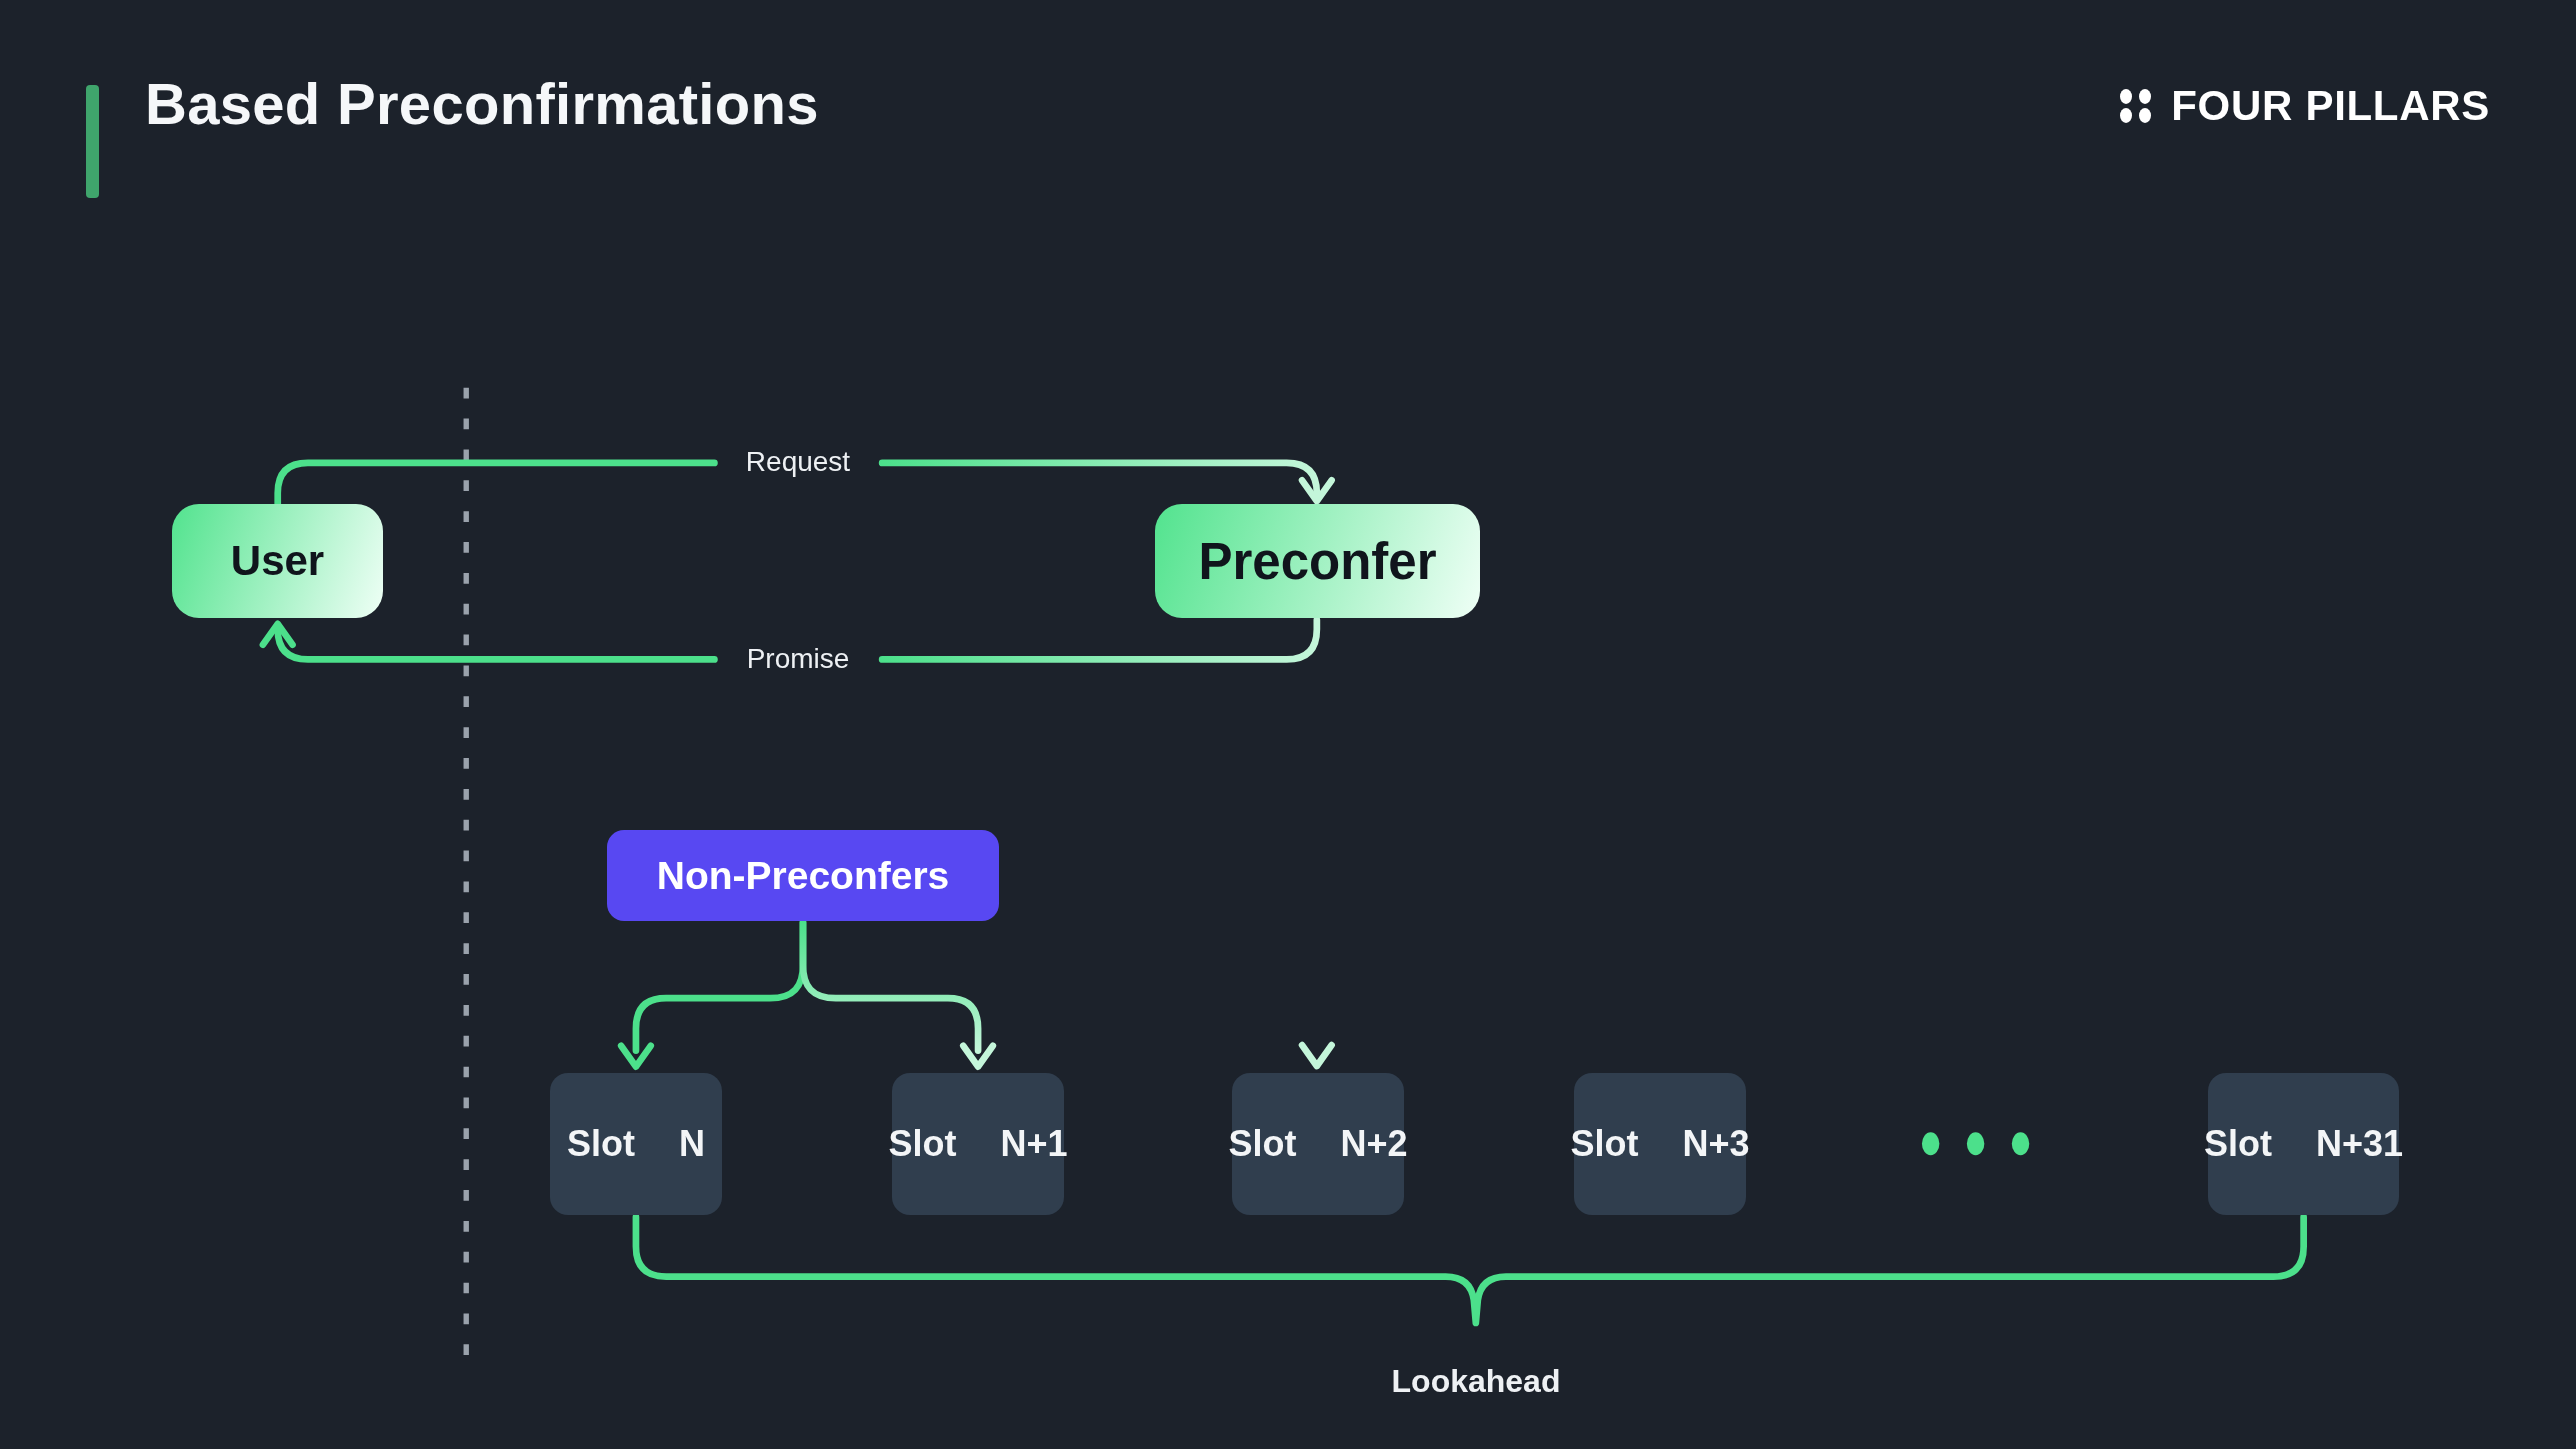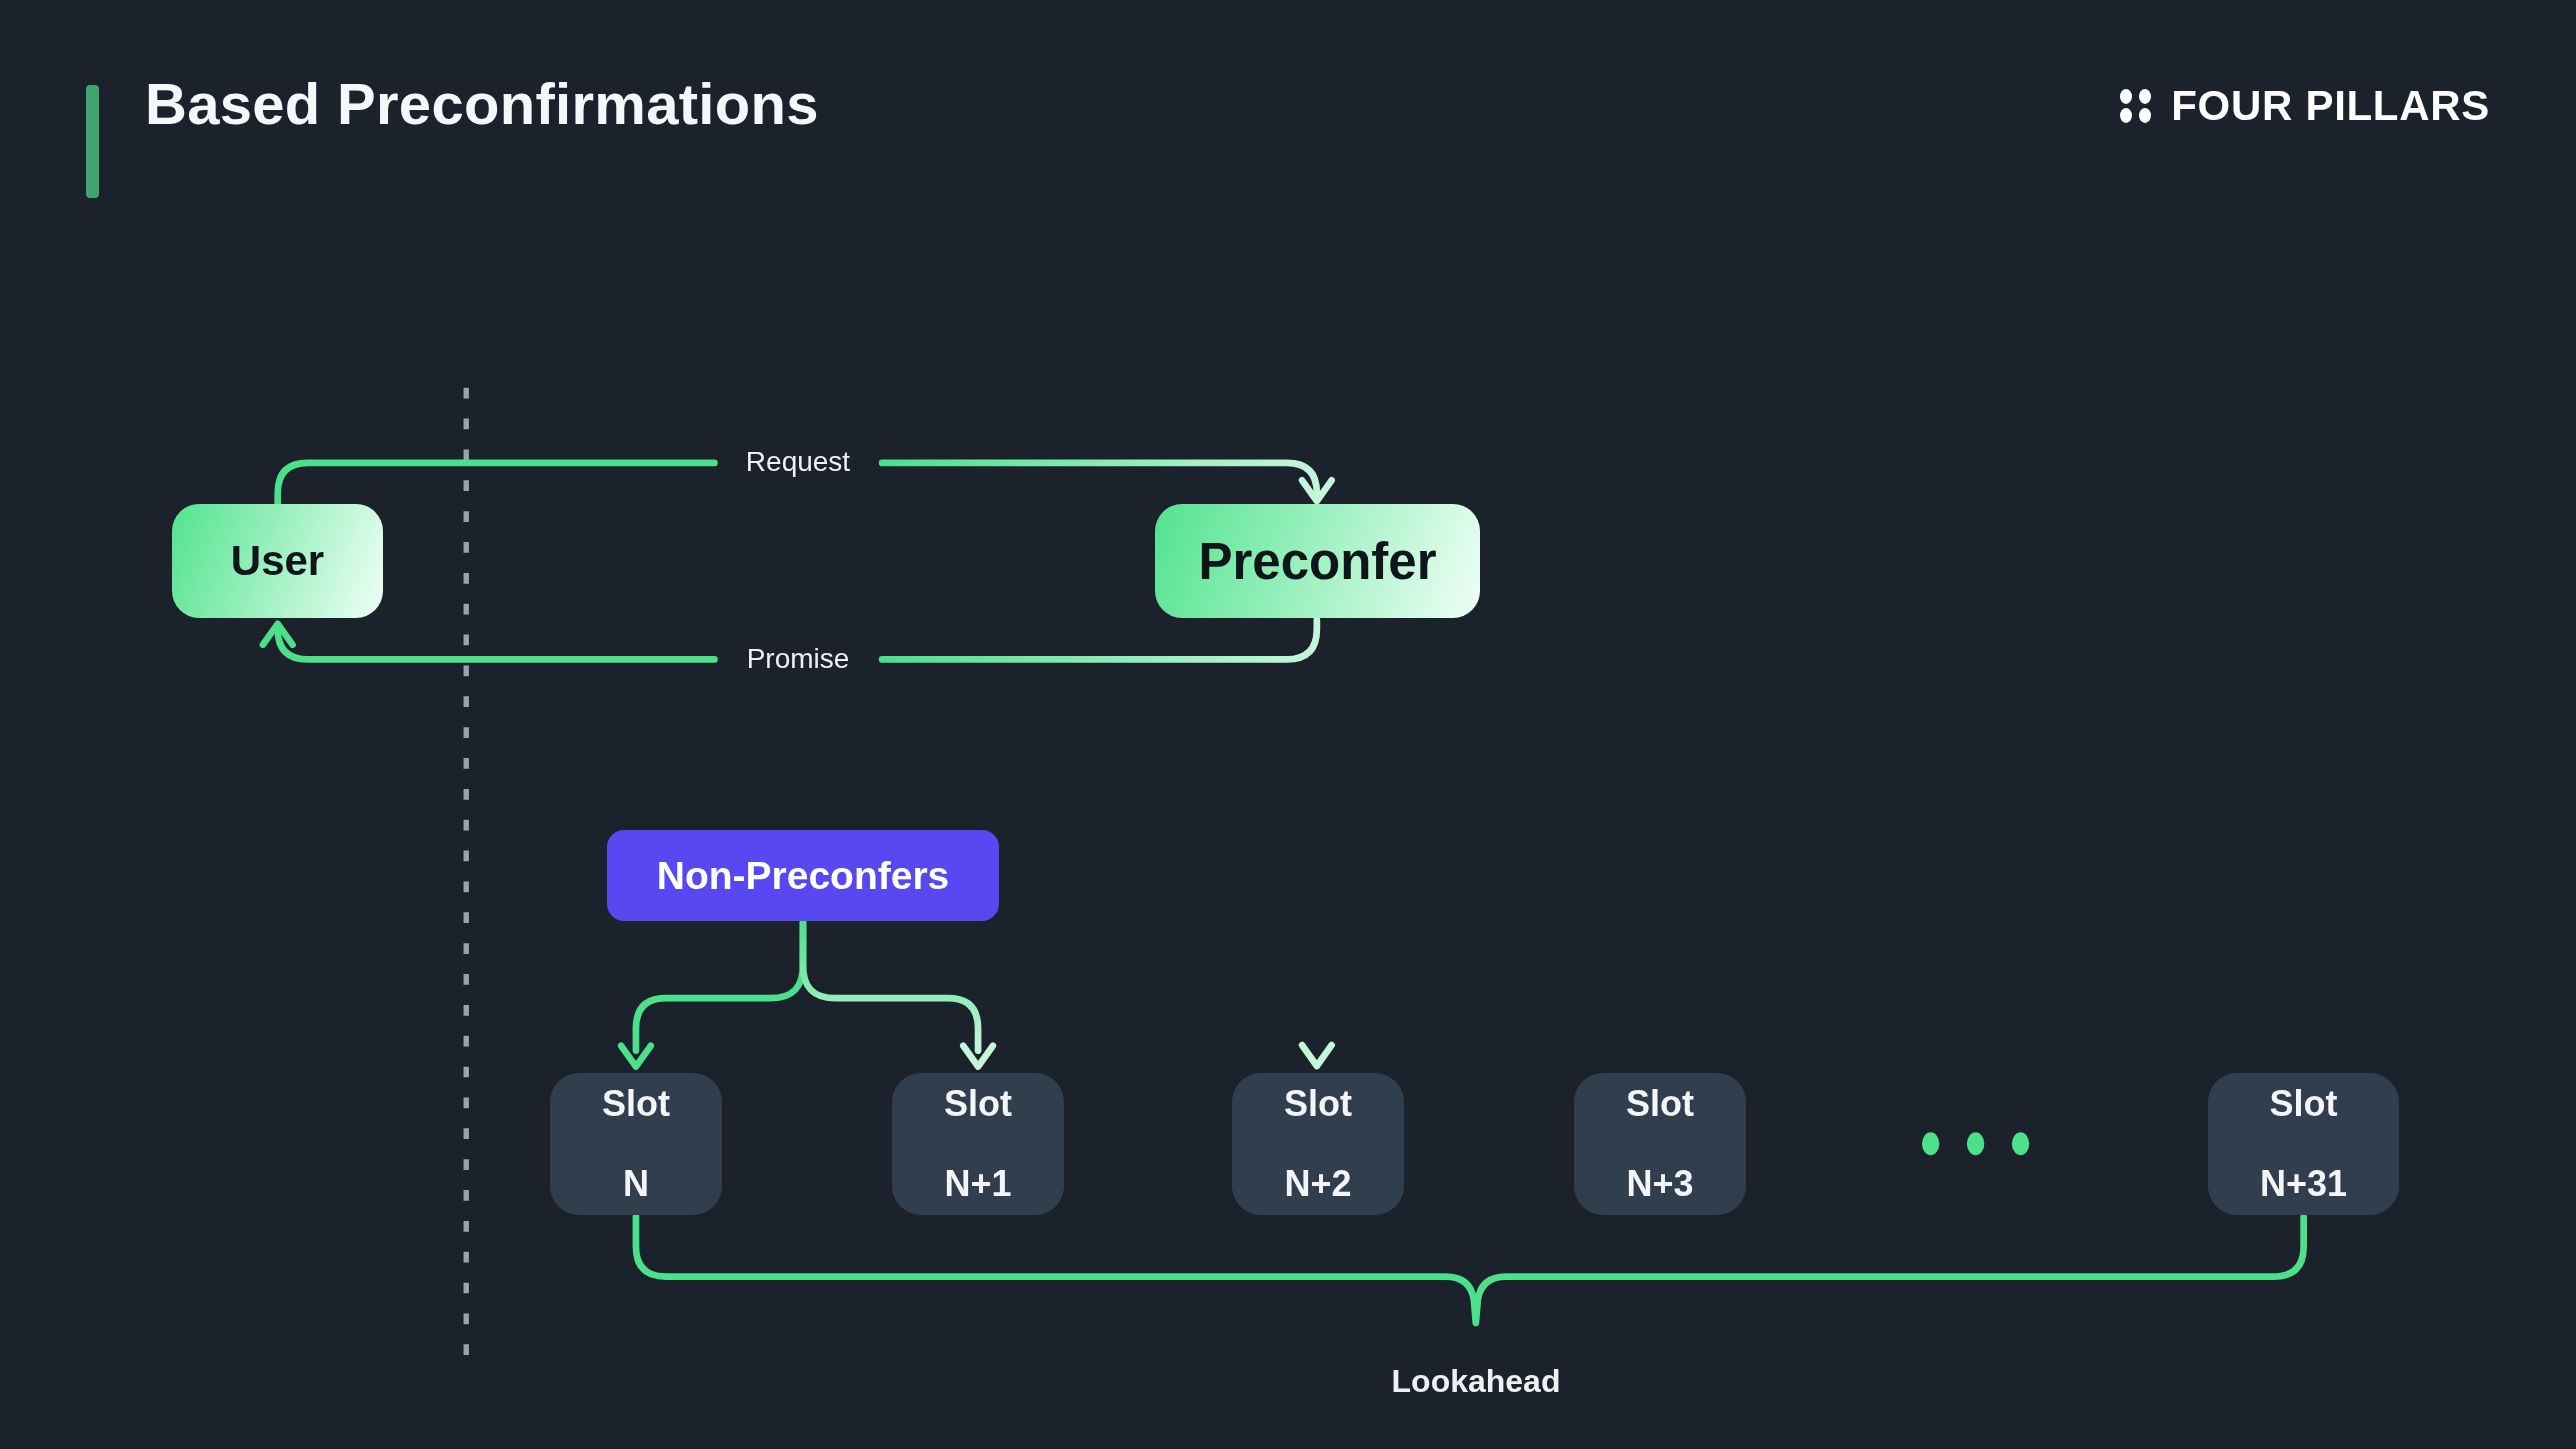--- a/index.html
+++ b/index.html
@@ -99,25 +99,25 @@
     background: var(--non-preconfers-bg, #5848f2);
     color: #ffffff;
     font-size: 39px;
   }
 
   .slot {
     position: absolute;
     top: 1073px;
     height: 142px;
     width: 172px;
-    border-radius: 29px;
+    border-radius: 18px;
     background: var(--slot-bg, #303e4e);
     color: var(--slot-text, #f3f5f7);
     display: flex;
-    flex-direction: column;
+    flex-direction: row;
     align-items: center;
     justify-content: center;
     gap: 44px;
     font-size: 36px;
     font-weight: 700;
     line-height: 1;
   }
   .slot-n   { left: 550px;  }
   .slot-n1  { left: 892px; }
   .slot-n2  { left: 1232px; }

